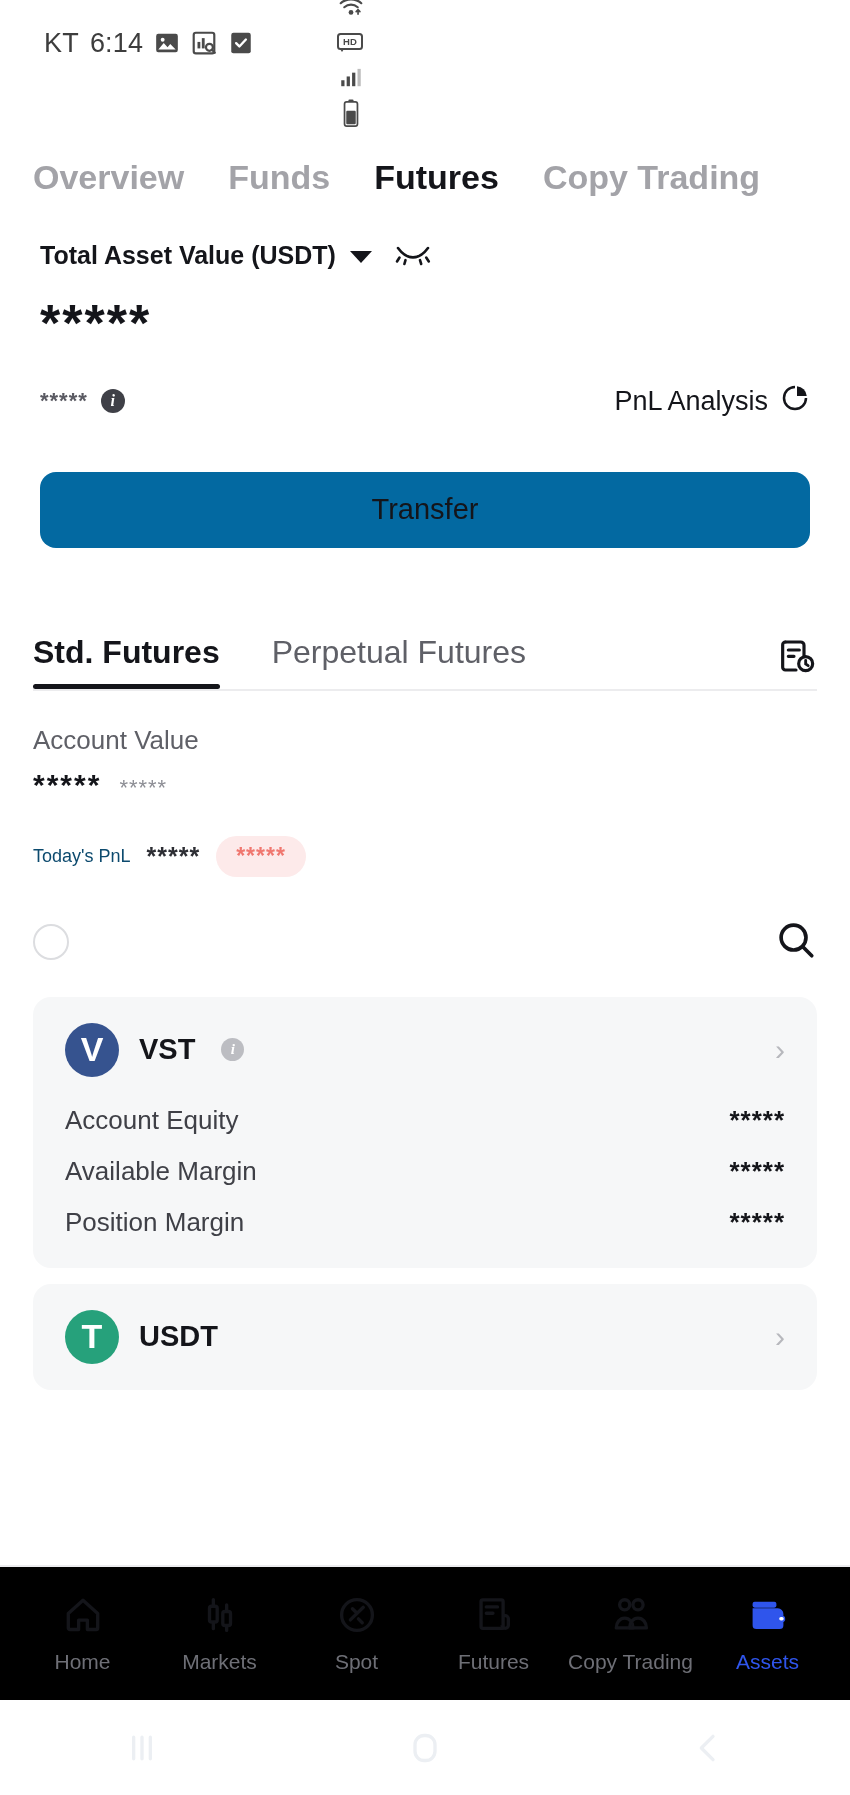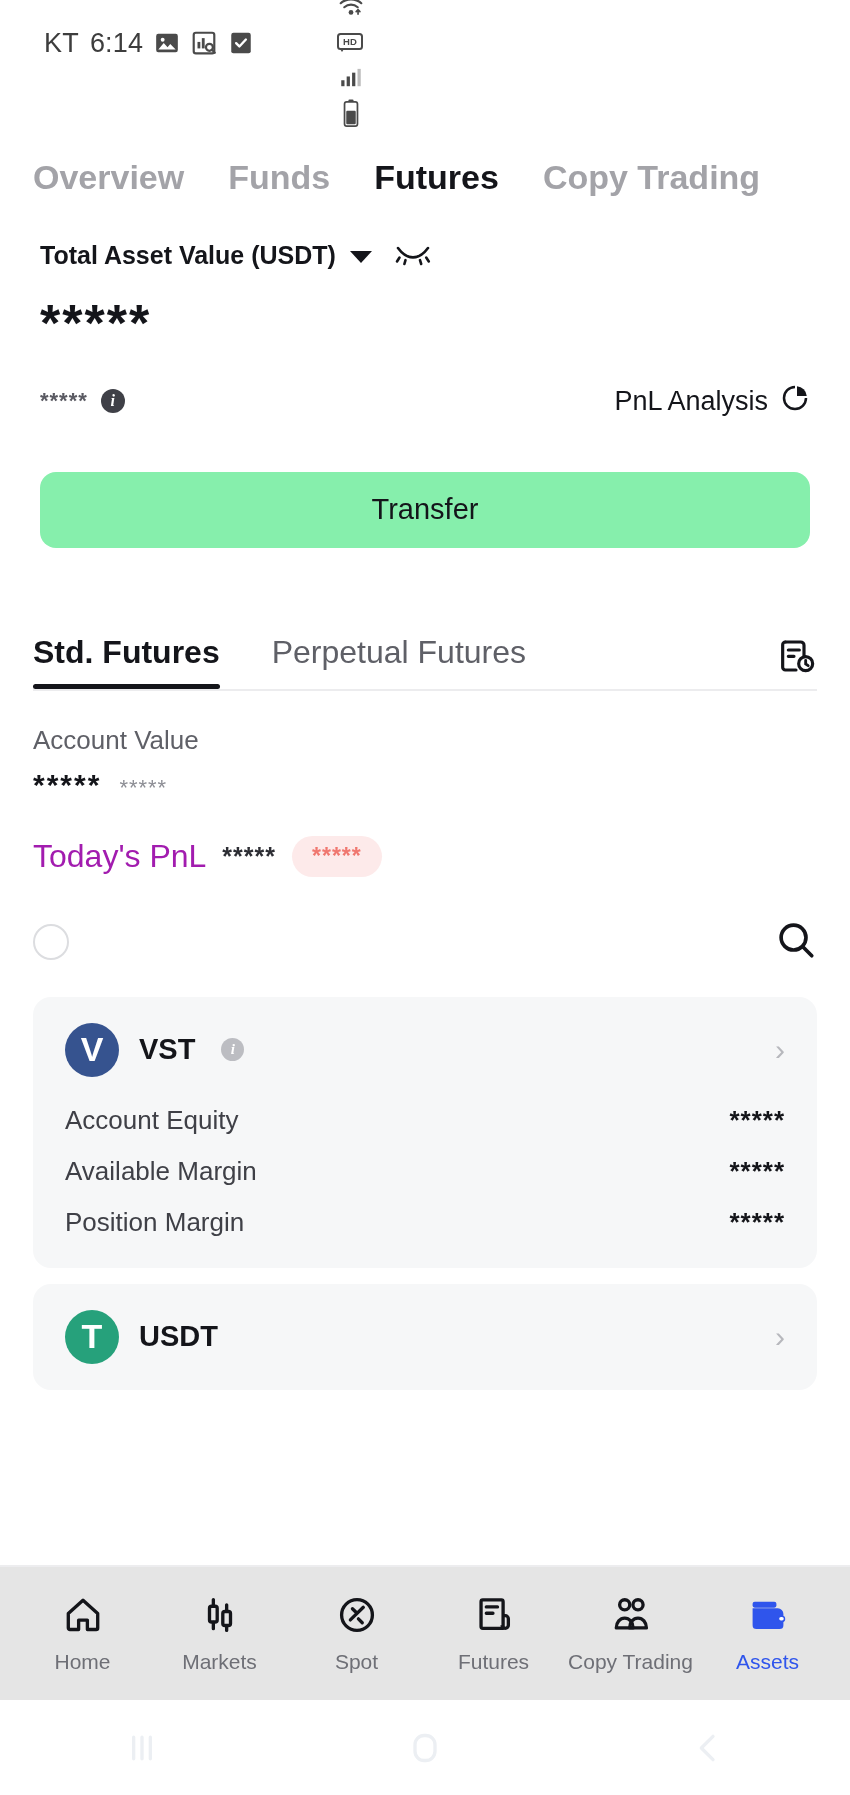--- a/index.html
+++ b/index.html
@@ -59,21 +59,21 @@
   .info-dot {
     width:24px;height:24px;border-radius:50%;background:#3f4047;color:#fff;
     font-size:16px; font-style:italic; font-weight:700;
     display:flex;align-items:center;justify-content:center; font-family:"Liberation Serif", serif;
   }
   .pnl-link { display:flex; align-items:center; gap:12px; font-size:27px; color:#14151a; }
 
   
   .transfer-wrap { padding: 52px 40px 0 40px; }
   .transfer-btn {
-    width:100%; height:76px; border-radius:16px; background:#86efac;
+    width:100%; height:76px; border-radius:16px; background:#0369a1;
     display:flex; align-items:center; justify-content:center;
     font-size:29px; color:#14151a; border:none; cursor:pointer;
     font-family:"Liberation Sans", sans-serif;
   }
 
   
   .subtabs-wrap { margin-top: 86px; padding: 0 33px; position:relative; }
   .subtabs { display:flex; align-items:flex-end; gap:52px; }
   .subtab { font-size:32px; color:#5f6067; padding-bottom:18px; position:relative; white-space:nowrap; }
   .subtab.active { color:#14151a; font-weight:700; }
@@ -84,21 +84,21 @@
   .history-ico { position:absolute; right:33px; top:2px; }
 
   
   .acct { padding: 34px 33px 0 33px; }
   .acct-label { font-size:26px; color:#5f6067; }
   .acct-value-row { display:flex; align-items:baseline; gap:18px; margin-top:12px; }
   .acct-value { font-size:30px; font-weight:800; color:#14151a; letter-spacing:2px; }
   .acct-value-sub { font-size:22px; color:#8d8e95; letter-spacing:1px; }
 
   .pnl-row { display:flex; align-items:center; gap:16px; margin-top:34px; }
-  .pnl-label { font-size:32px; color:#a21caf; }
+  .pnl-label { font-size:18px; color:#0c4a6e; }
   .pnl-mask { font-size:25px; font-weight:700; color:#2d2e34; letter-spacing:1px; }
   .pnl-badge {
     background:#fdeaea; color:#f0776f; font-size:23px; font-weight:700; letter-spacing:1px;
     padding:7px 20px; border-radius:22px;
   }
 
   
   .hide-row {
     display:flex; align-items:center; justify-content:space-between;
     padding: 42px 33px 0 33px;
@@ -129,21 +129,21 @@
   }
   .chev-right { color:#b7b8bd; font-size:30px; line-height:1; }
   .card-rows { margin-top:28px; display:flex; flex-direction:column; gap:20px; }
   .card-row { display:flex; align-items:center; justify-content:space-between; }
   .card-row-label { font-size:26px; color:#3f4047; }
   .card-row-val { font-size:26px; font-weight:800; color:#14151a; letter-spacing:1px; }
 
   
   .bottomnav {
     position:absolute; left:0; right:0; bottom:95px; height:135px;
-    background:#e5e5e5; border-top:2px solid #ededef;
+    background:#000000; border-top:2px solid #ededef;
     display:flex; align-items:center; justify-content:space-around; padding: 8px 14px;
   }
   .navitem { display:flex; flex-direction:column; align-items:center; gap:10px; width:140px; }
   .navitem .navlabel { font-size:21px; color:#6e6f76; }
   .navitem.active .navlabel { color:#2f55ec; }
 
   
   .sysnav {
     position:absolute; left:0; right:0; bottom:0; height:95px; background:#fff;
     display:flex; align-items:center; justify-content:space-around;

